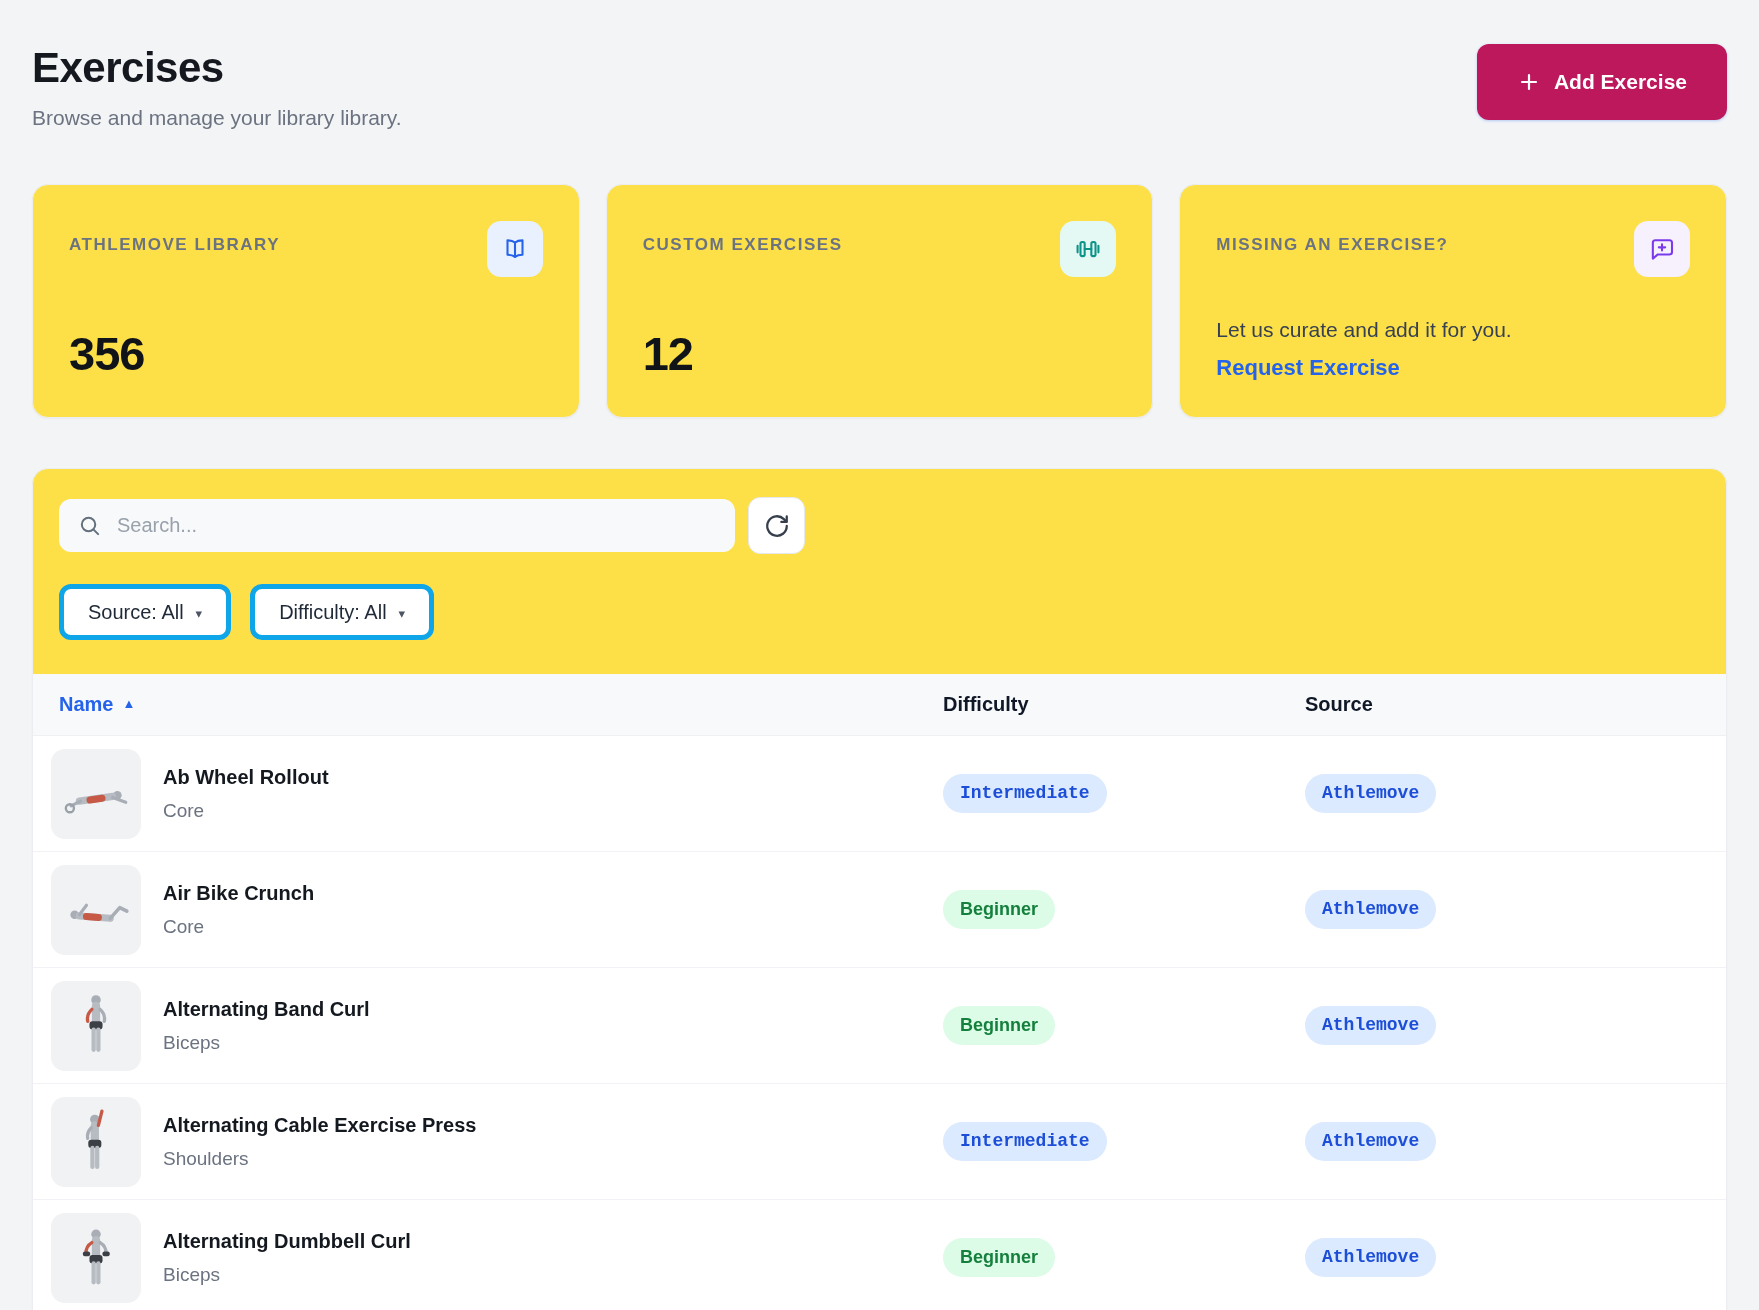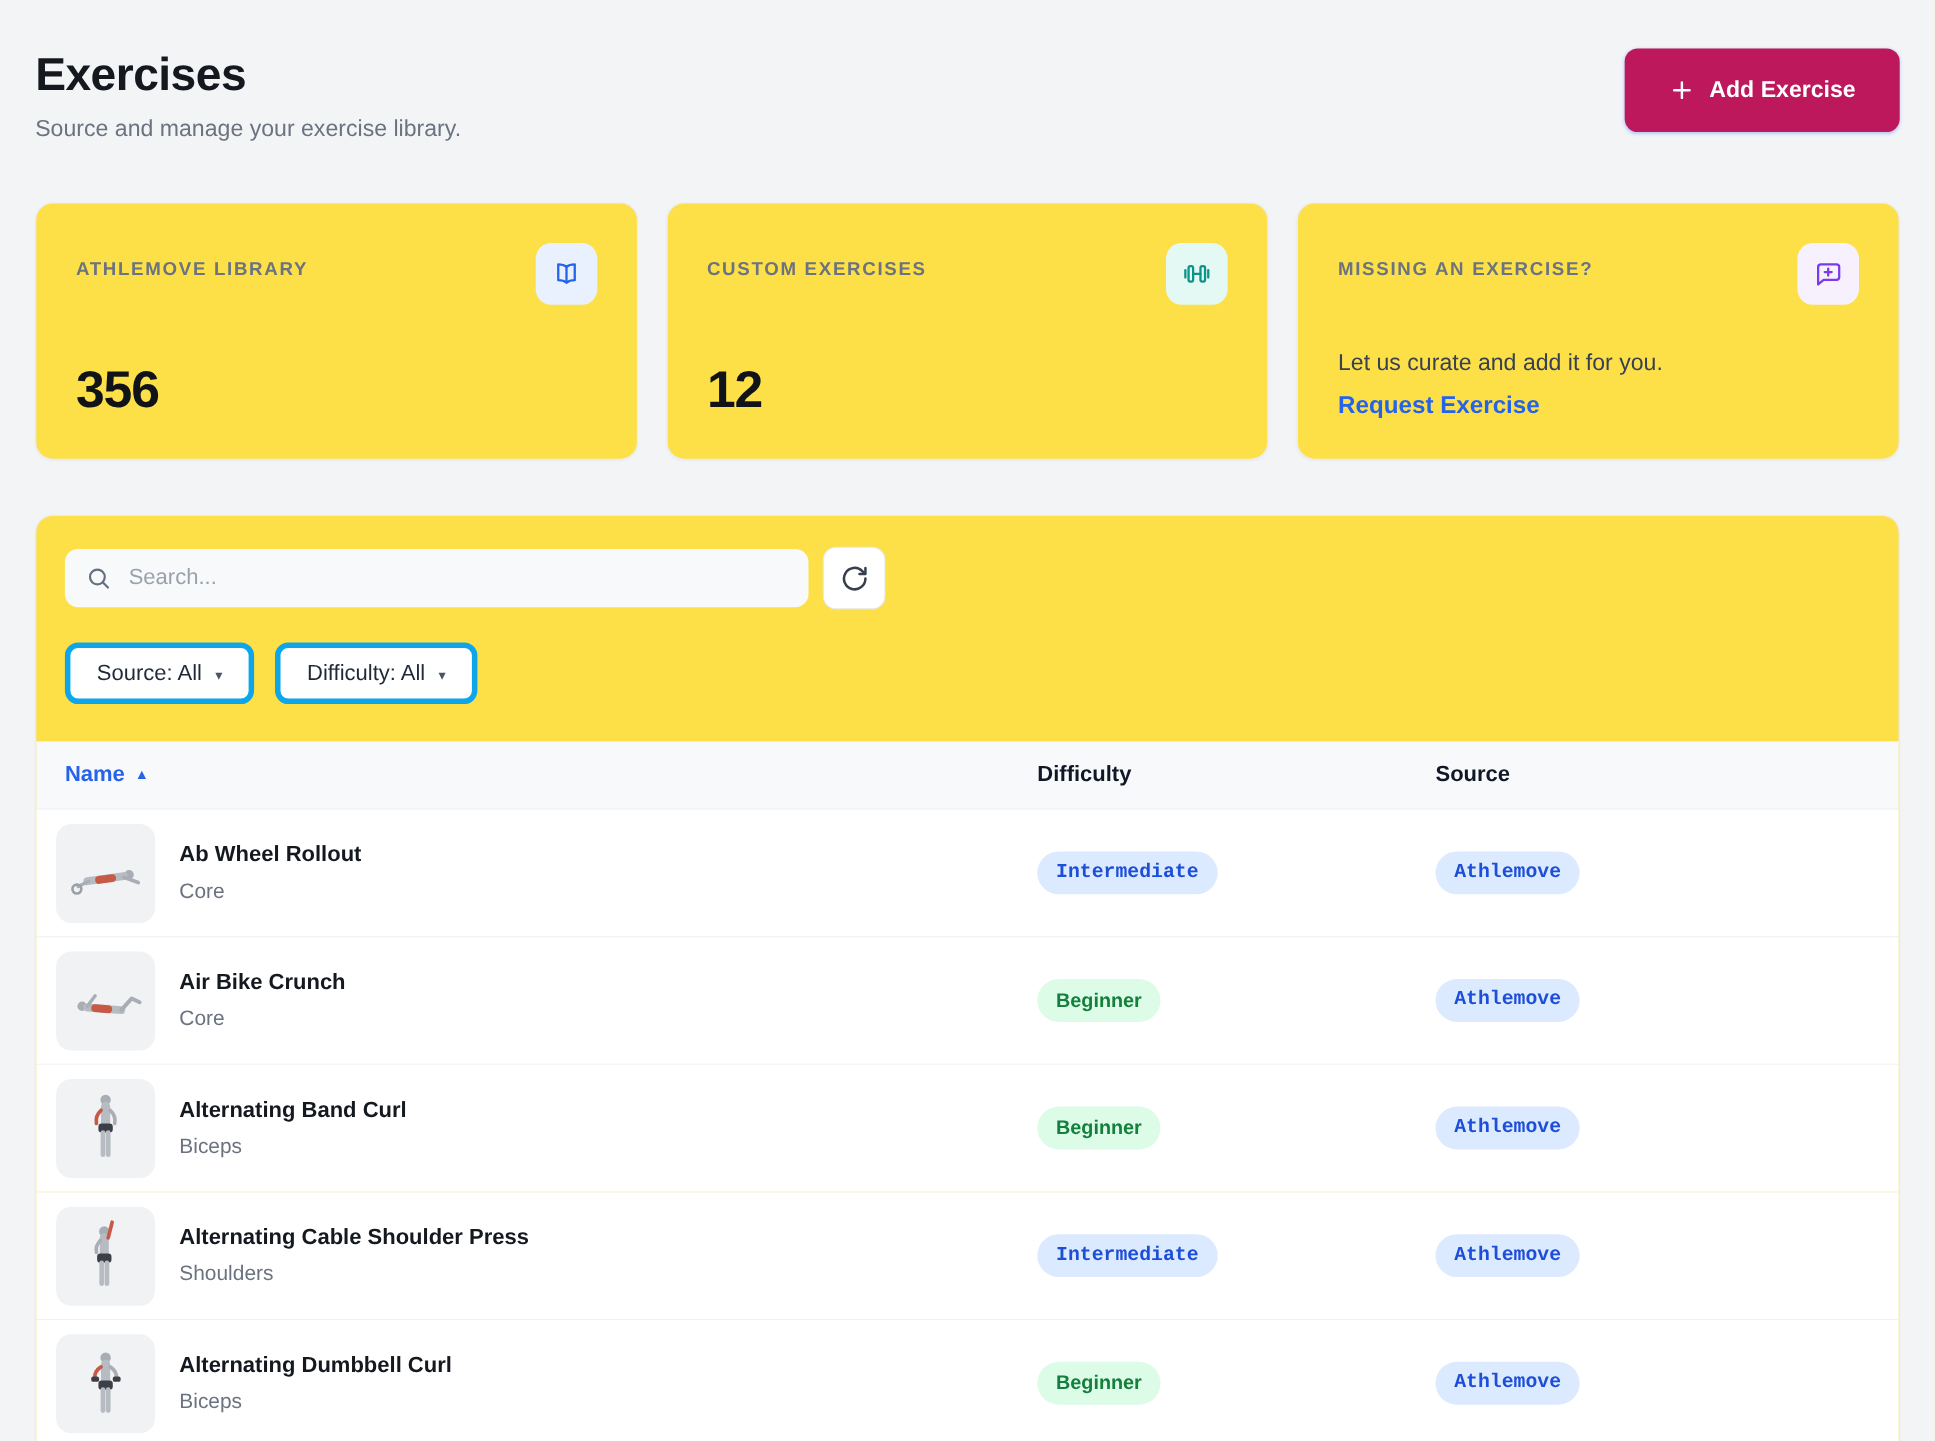--- a/index.html
+++ b/index.html
@@ -103,21 +103,21 @@
   .badge-green { background: #dcfce7; color: #15803d; }
 </style>
 </head>
 <body>
 
 <div class="page">
 
   <header class="page-header">
     <div>
       <h1 class="page-title">Exercises</h1>
-      <p class="page-subtitle">Source and manage your exercise library.</p>
+      <p class="page-subtitle">Browse and manage your library library.</p>
     </div>
     <button class="btn-primary">
       <svg viewBox="0 0 24 24">
           <path d="M12 5v14M5 12h14"></path>
         </svg>
       <span>Add Exercise</span>
     </button>
   </header>
 
   <section class="stats">
@@ -282,21 +282,21 @@
               <circle cx="31" cy="13" r="4" fill="#a9aeb6"></circle>
               <path d="M31 18 v13" stroke="#b7bcc3" stroke-width="7" stroke-linecap="round" fill="none"></path>
               <path d="M34 18 L37 6" stroke="#c65a46" stroke-width="2.8" stroke-linecap="round" fill="none"></path>
               <path d="M28 20 q-4 4 -3 9" stroke="#a9aeb6" stroke-width="2.8" stroke-linecap="round" fill="none"></path>
               <rect x="25.5" y="30" width="11" height="7" rx="2.5" fill="#3c4046"></rect>
               <path d="M29 37 v16" stroke="#b7bcc3" stroke-width="3.6" stroke-linecap="round" fill="none"></path>
               <path d="M33 37 v16" stroke="#b7bcc3" stroke-width="3.6" stroke-linecap="round" fill="none"></path>
             </svg>
           </span>
           <div>
-            <div class="exercise-name">Alternating Cable Shoulder Press</div>
+            <div class="exercise-name">Alternating Cable Exercise Press</div>
             <div class="muscle">Shoulders</div>
           </div>
         </div>
         <div><span class="badge badge-blue">Intermediate</span></div>
         <div><span class="badge badge-blue">Athlemove</span></div>
       </div>
 
       <div class="trow">
         <div class="name-cell">
           <span class="thumb">

